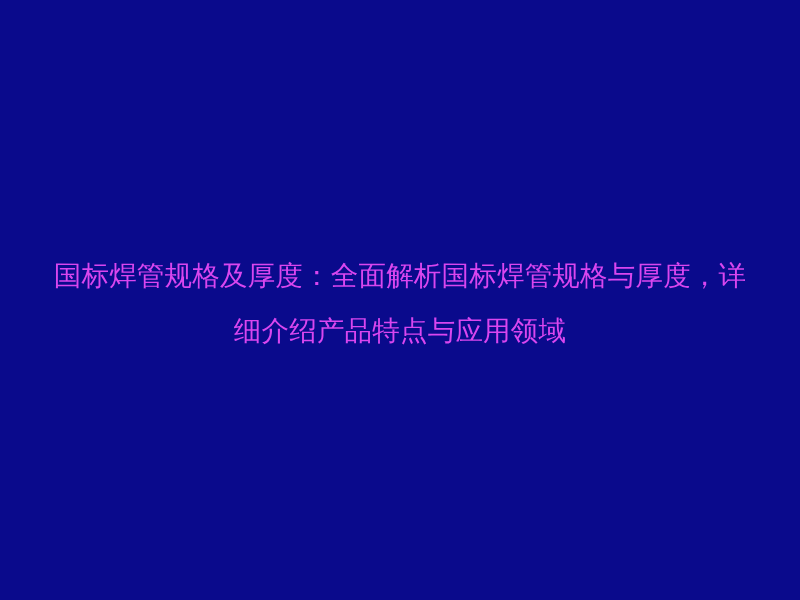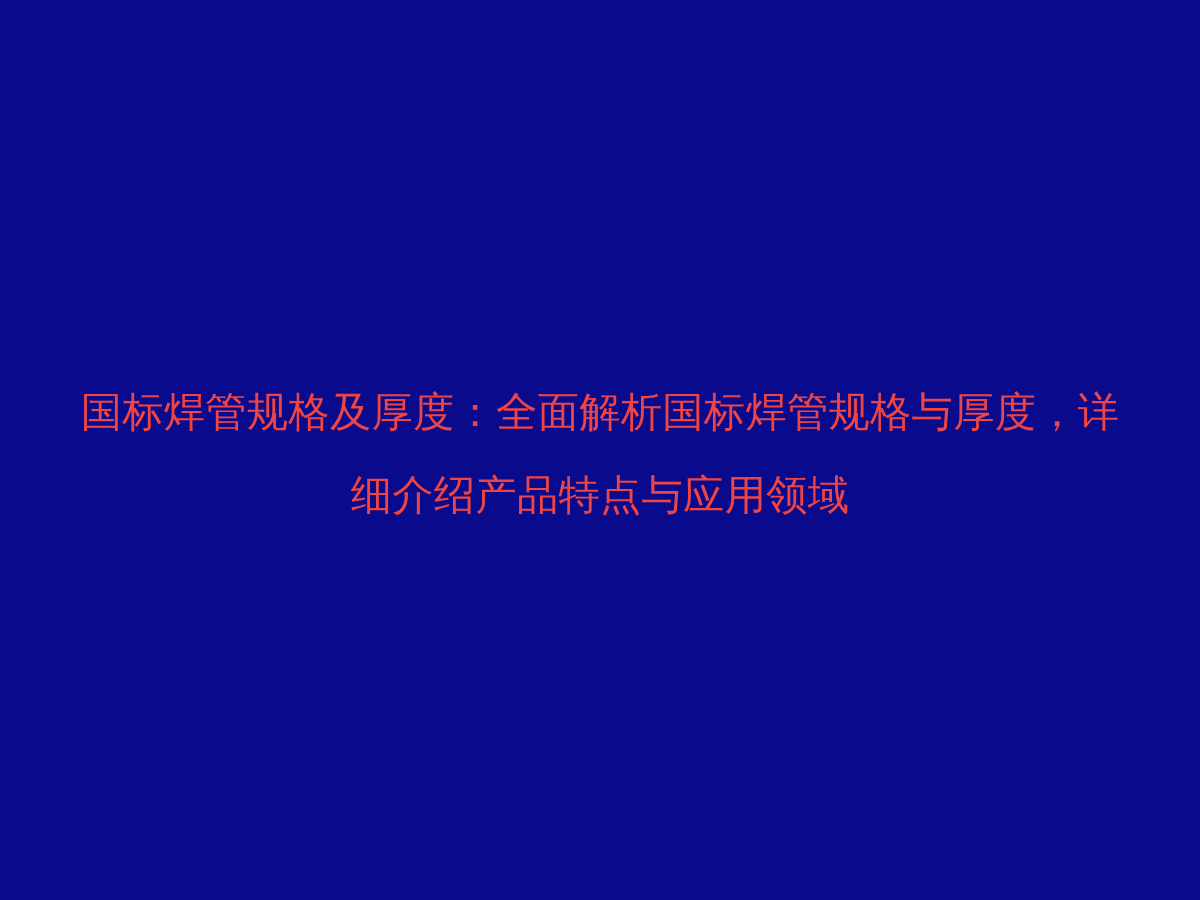--- a/index.html
+++ b/index.html
@@ -50,15 +50,15 @@
     word-break: break-all;
     white-space: normal;
     -webkit-font-smoothing: antialiased;
   }
 </style>
 </head>
 <body>
 
 <div class="slide" style="background: rgb(10, 10, 140);">
   <div class="title-block">
-    <h1 class="title-text" style="color: #ef4444;">国标焊管规格及厚度：全面解析国标焊管规格与厚度，详细介绍产品特点与应用领域</h1>
+    <h1 class="title-text" style="color: #d946ef;">国标焊管规格及厚度：全面解析国标焊管规格与厚度，详细介绍产品特点与应用领域</h1>
   </div>
 </div>
 
 </body></html>

